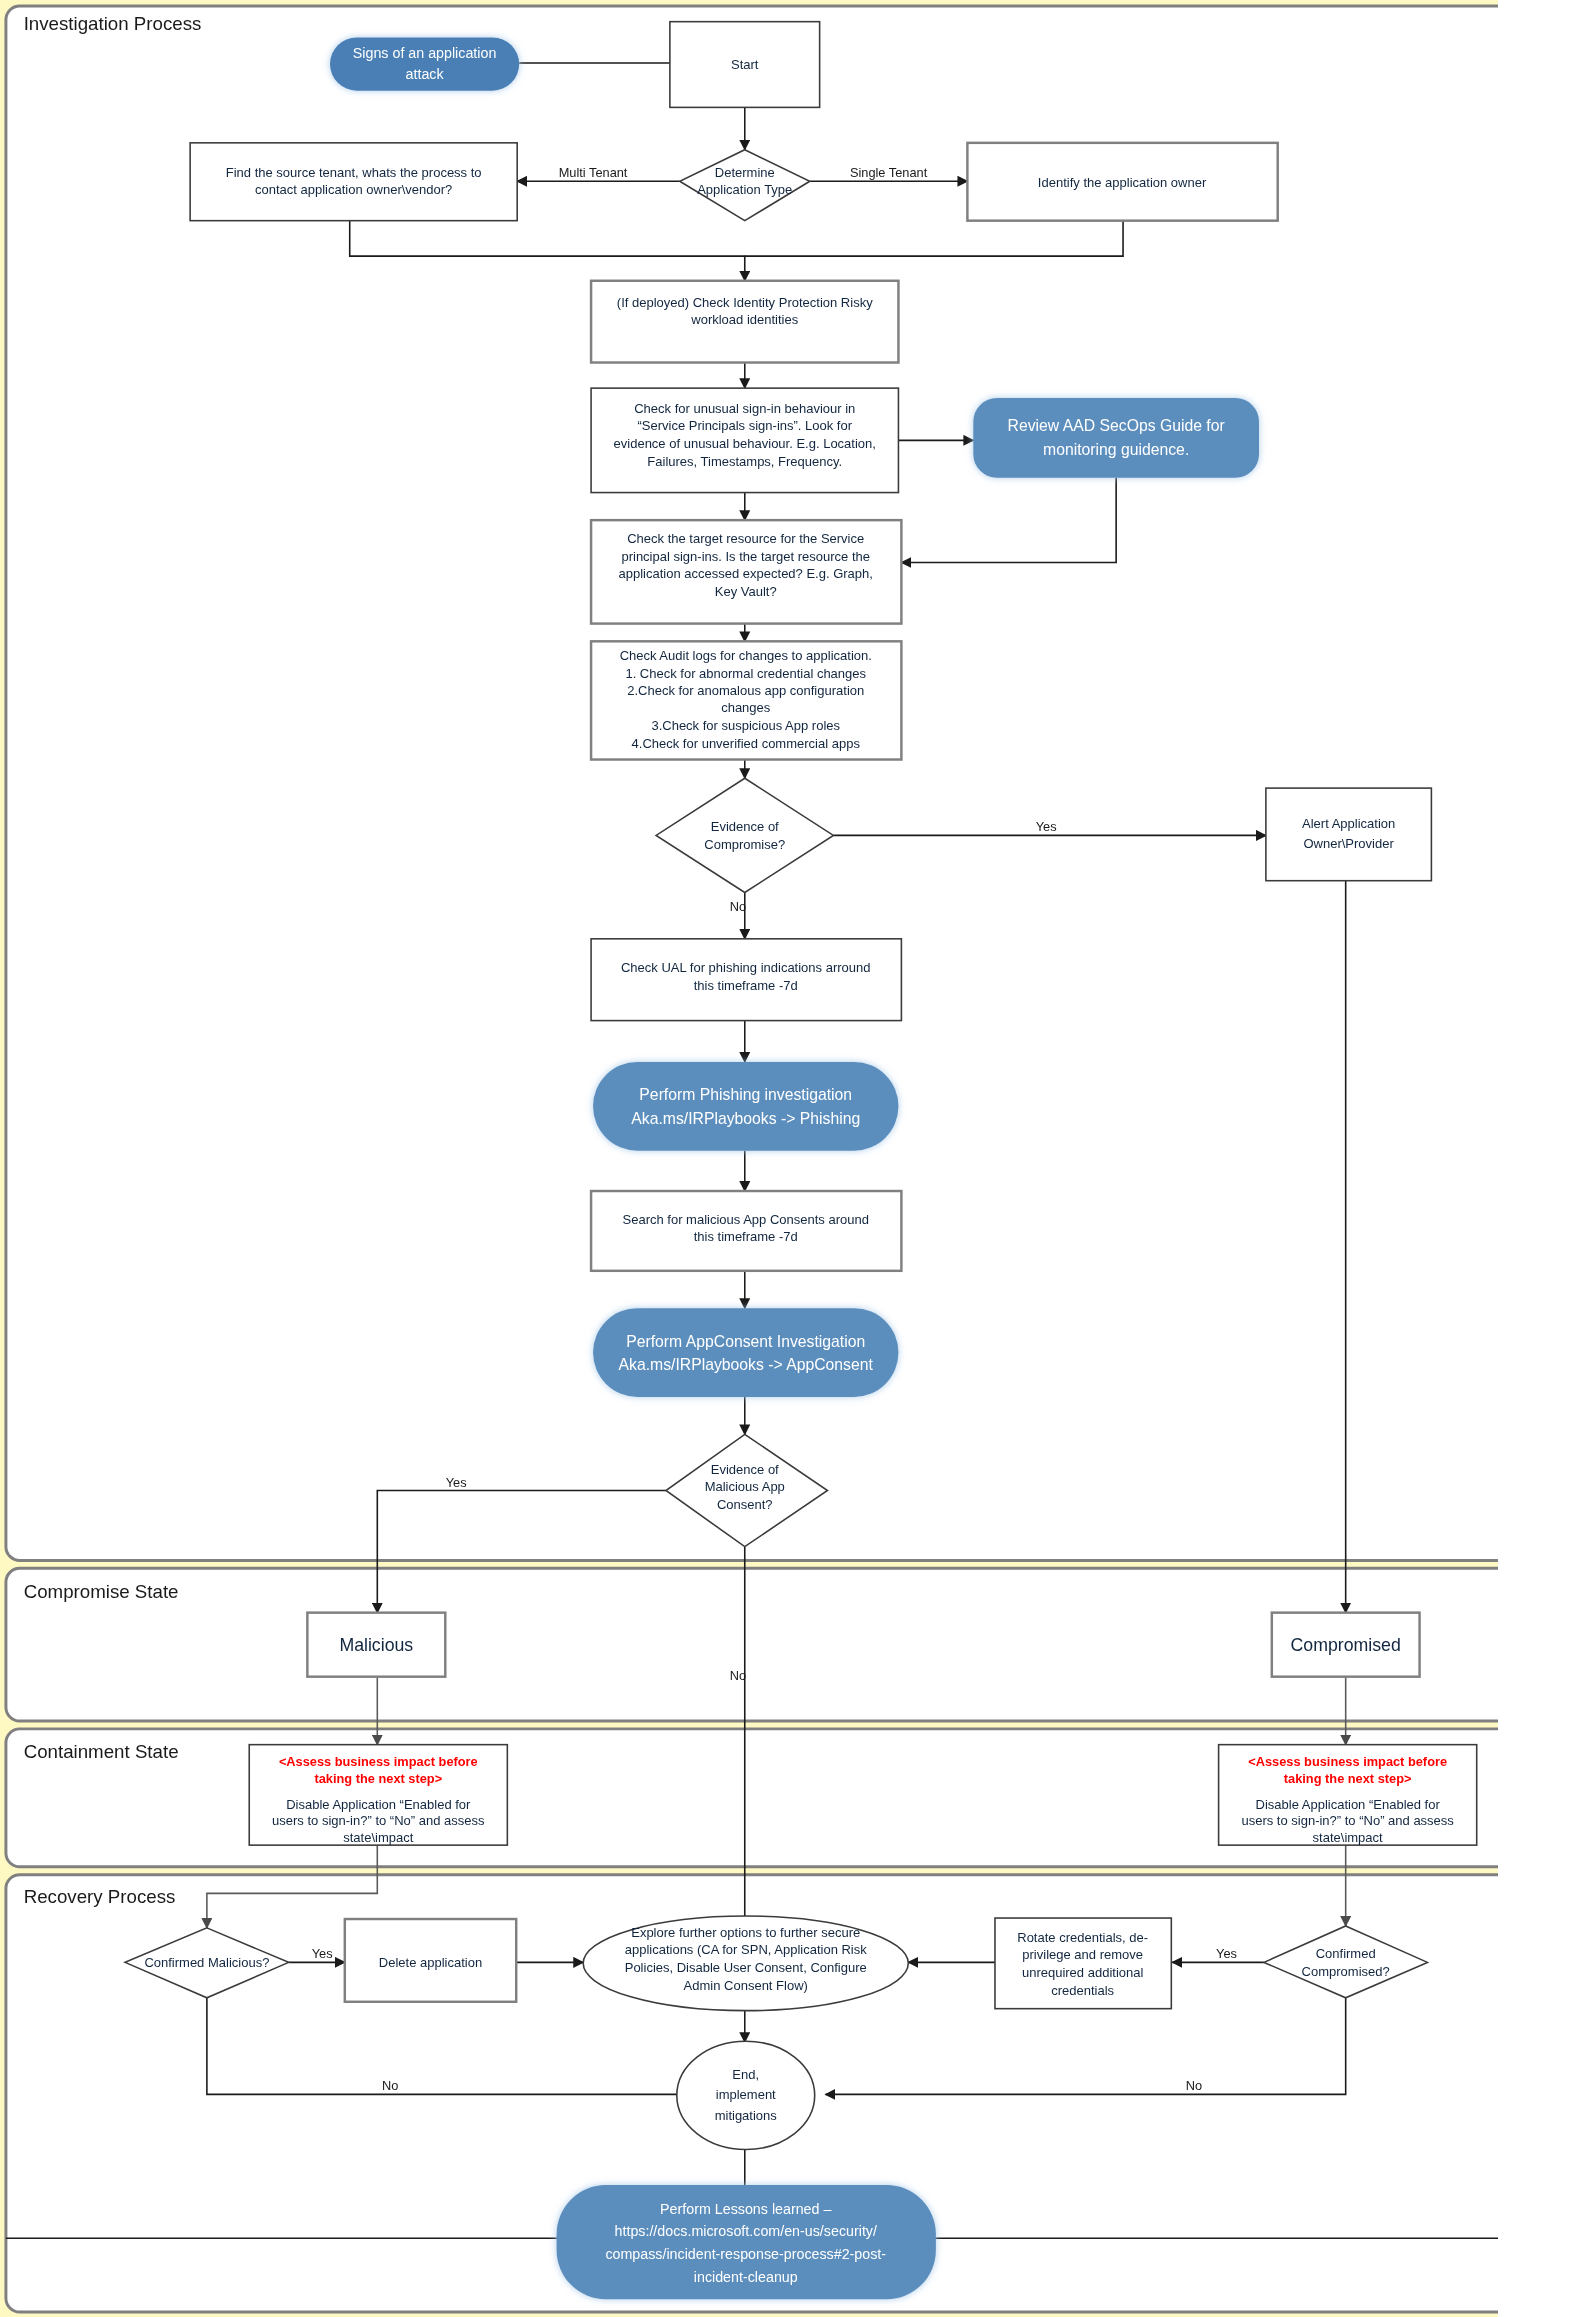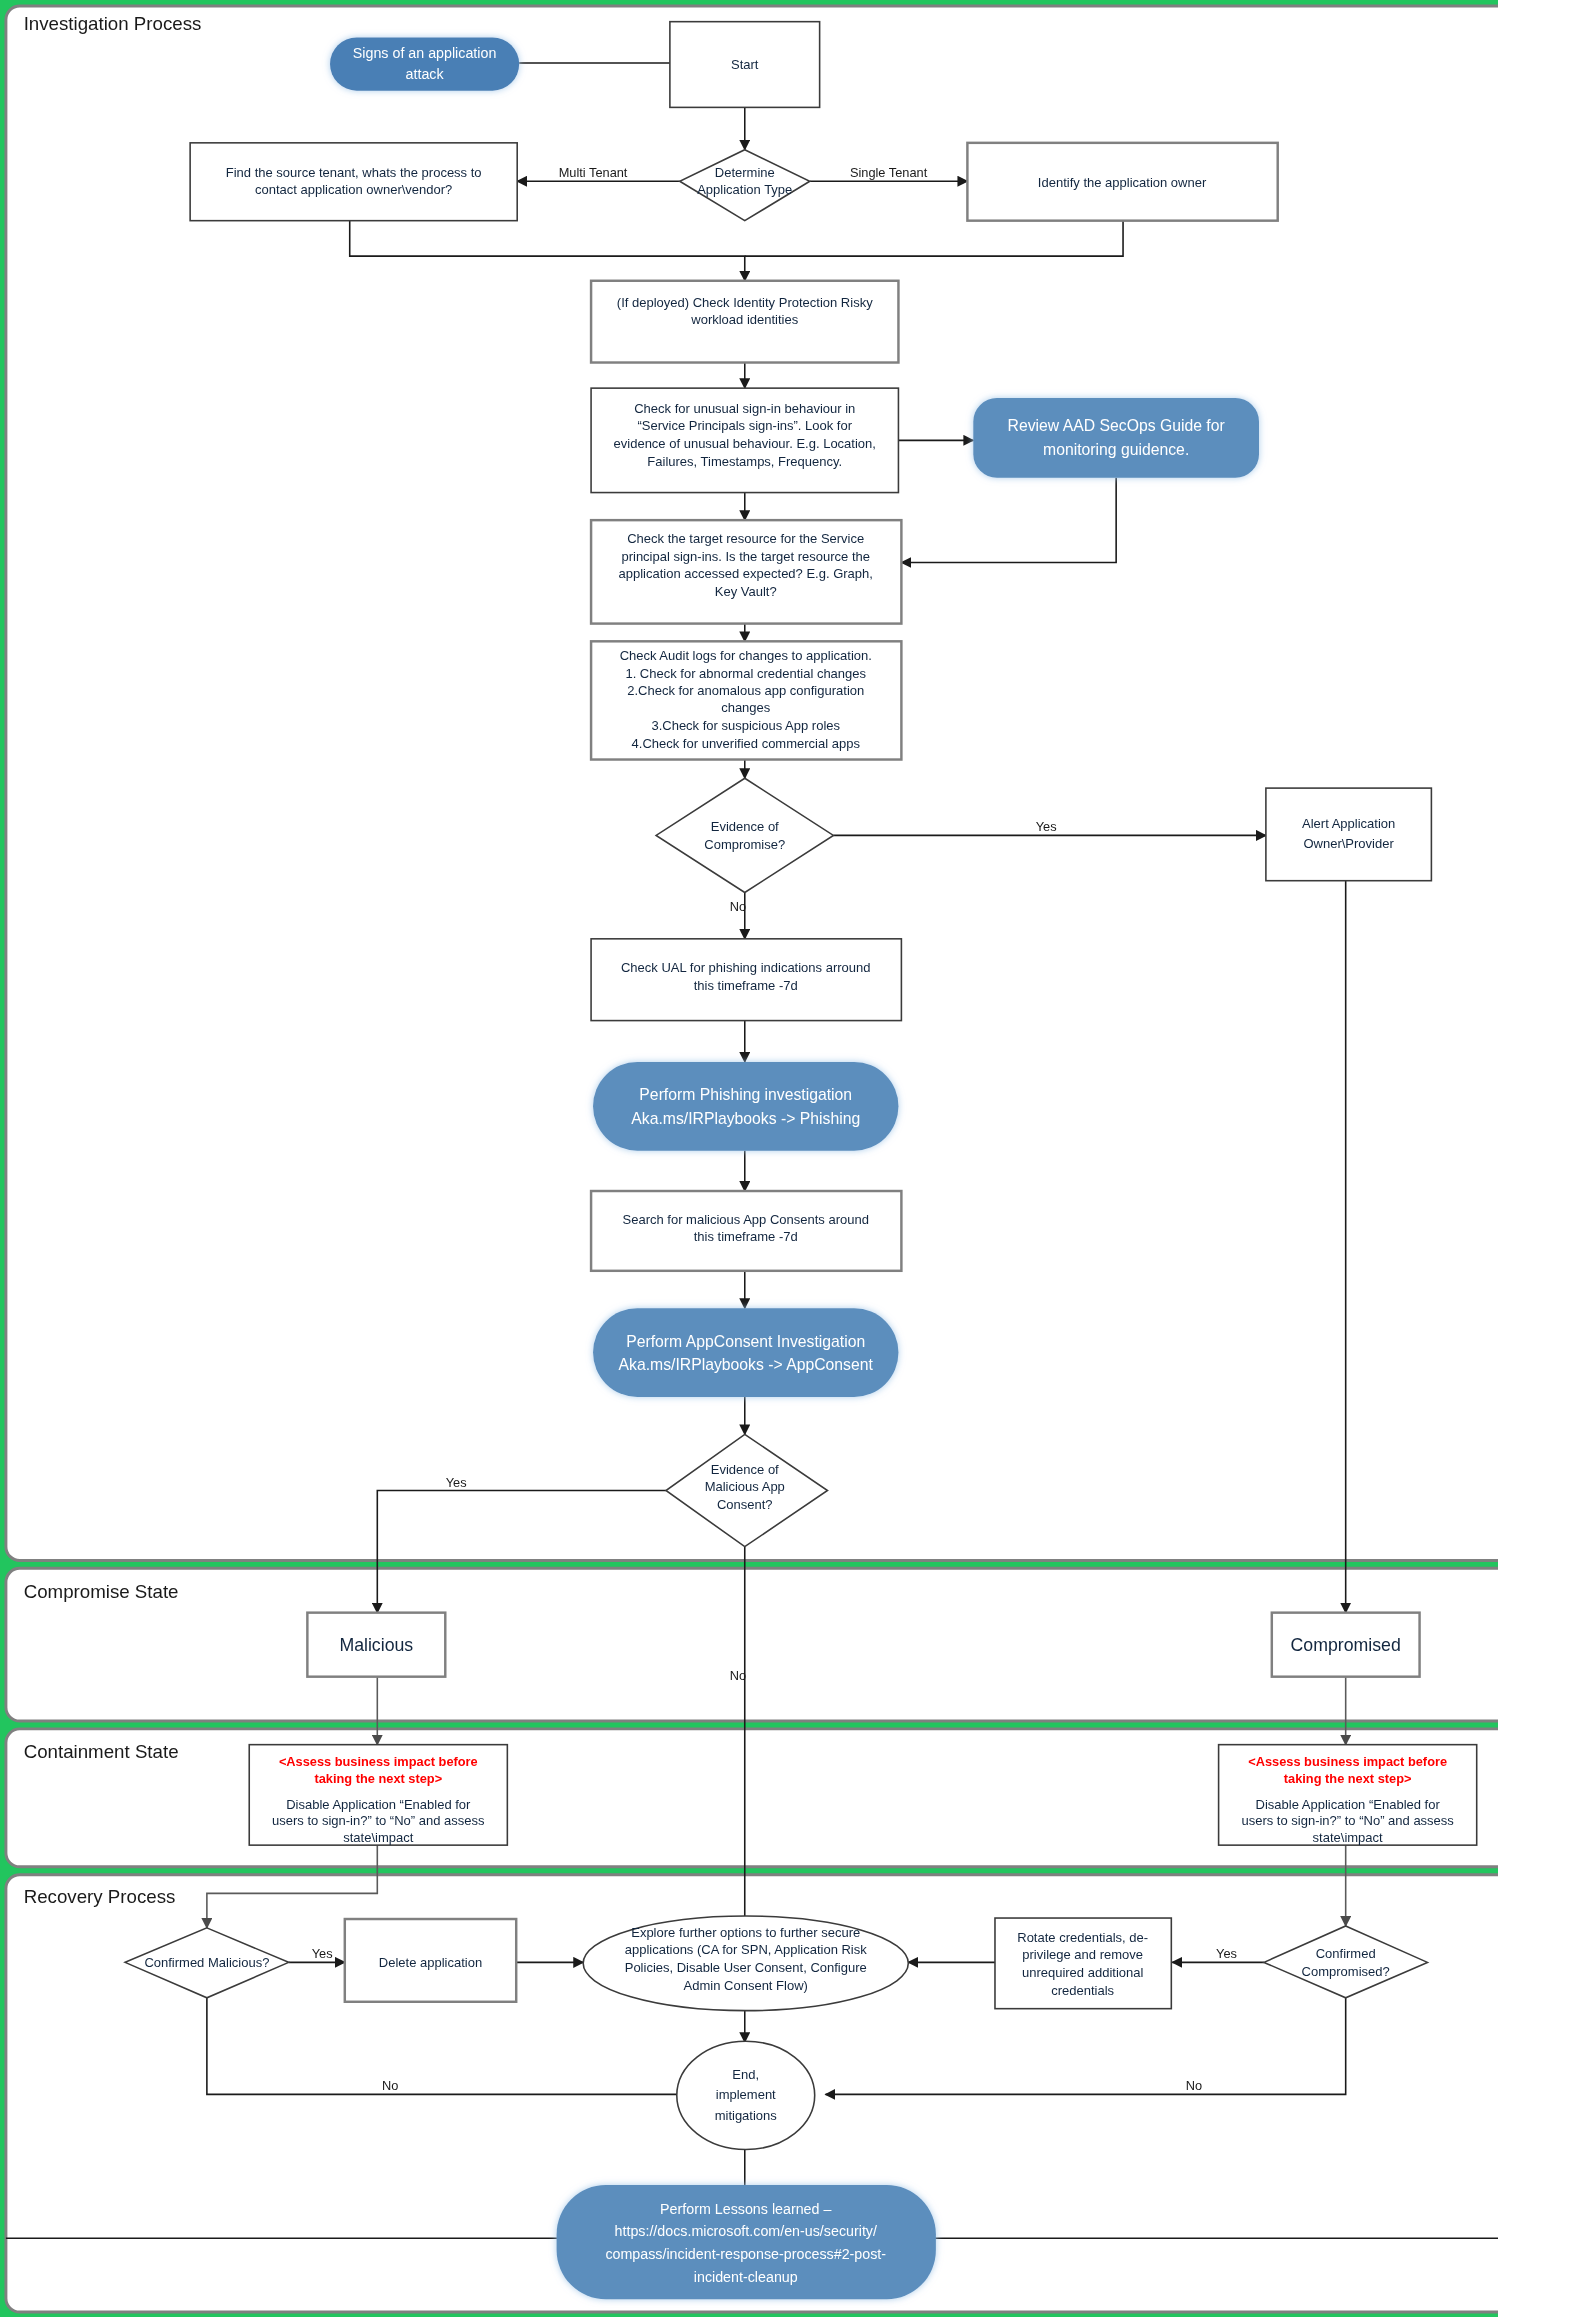--- a/index.html
+++ b/index.html
@@ -7,21 +7,21 @@
     padding: 0;
     background: #ffffff;
   }
   body {
     font-family: "Liberation Sans", sans-serif;
   }
   #diagram-root {
     position: relative;
     width: 1498px;
     height: 2318px;
-    background: #22c55e;
+    background: #fef9c3;
     overflow: hidden;
   }
   svg#flow {
     display: block;
     width: 1590px;
     height: 2318px;
   }
   .lane-rect {
     fill: #ffffff;
     stroke: #808080;

